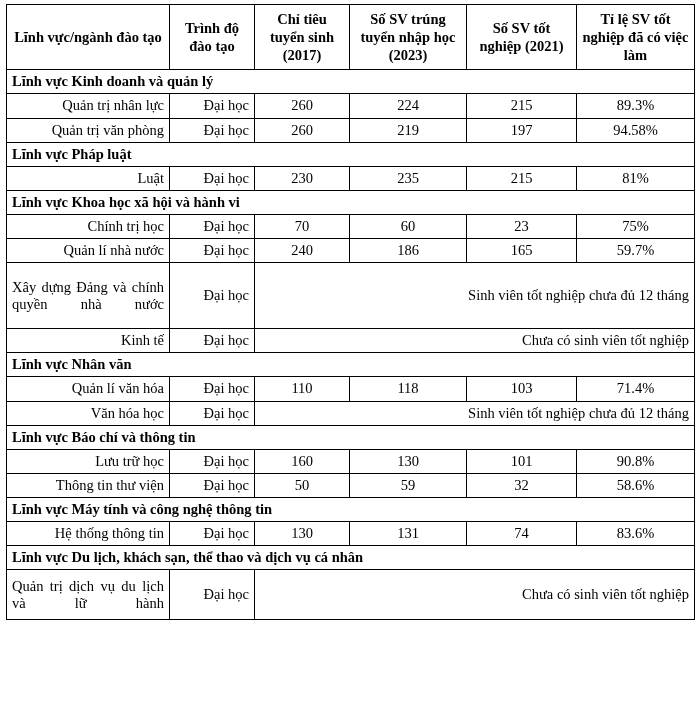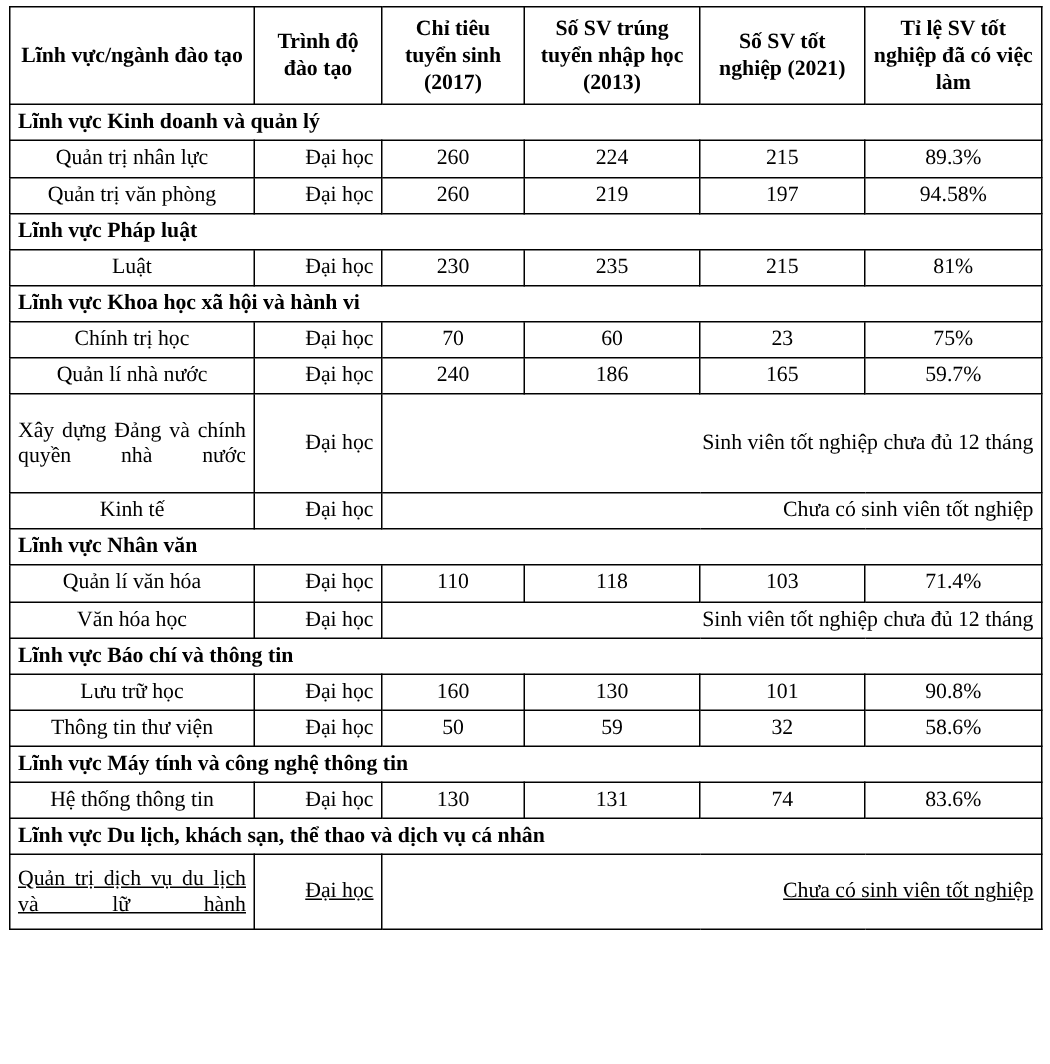--- a/index.html
+++ b/index.html
@@ -42,21 +42,21 @@
     line-height: 1.25;
   }
   col.c-field  { width: 163px; }
   col.c-level  { width: 85px;  }
   col.c-quota  { width: 95px;  }
   col.c-enroll { width: 117px; }
   col.c-grad   { width: 110px; }
   col.c-rate   { width: 118px; }
 
   td.field {
-    text-align: center;
+    text-align: right;
   }
   td.level {
     text-align: right;
   }
   td.num {
     text-align: center;
     margin-top: 43px;
   }
   tr.section td {
     text-align: left;
@@ -82,21 +82,21 @@
       <col class="c-quota">
       <col class="c-enroll">
       <col class="c-grad">
       <col class="c-rate">
     </colgroup>
     <thead>
       <tr>
         <th>Lĩnh vực/ngành đào tạo</th>
         <th>Trình độ đào tạo</th>
         <th>Chỉ tiêu tuyển sinh (2017)</th>
-        <th>Số SV trúng tuyển nhập học (2013)</th>
+        <th>Số SV trúng tuyển nhập học (2023)</th>
         <th>Số SV tốt nghiệp (2021)</th>
         <th>Tỉ lệ SV tốt nghiệp đã có việc làm</th>
       </tr>
     </thead>
     <tbody>
 
       <tr class="section">
         <td colspan="6">Lĩnh vực Kinh doanh và quản lý</td>
       </tr>
 
@@ -217,21 +217,21 @@
         <td class="num">130</td>
         <td class="num">131</td>
         <td class="num">74</td>
         <td class="num">83.6%</td>
       </tr>
 
       <tr class="section">
         <td colspan="6">Lĩnh vực Du lịch, khách sạn, thể thao và dịch vụ cá nhân</td>
       </tr>
 
-      <tr style="height:50px;text-decoration:underline;">
+      <tr style="height:50px;">
         <td class="field justify">Quản trị dịch vụ du lịch và lữ hành</td>
         <td class="level">Đại học</td>
         <td class="note" colspan="4">Chưa có sinh viên tốt nghiệp</td>
       </tr>
 
     </tbody>
   </table>
 </div>
 
 </body></html>

